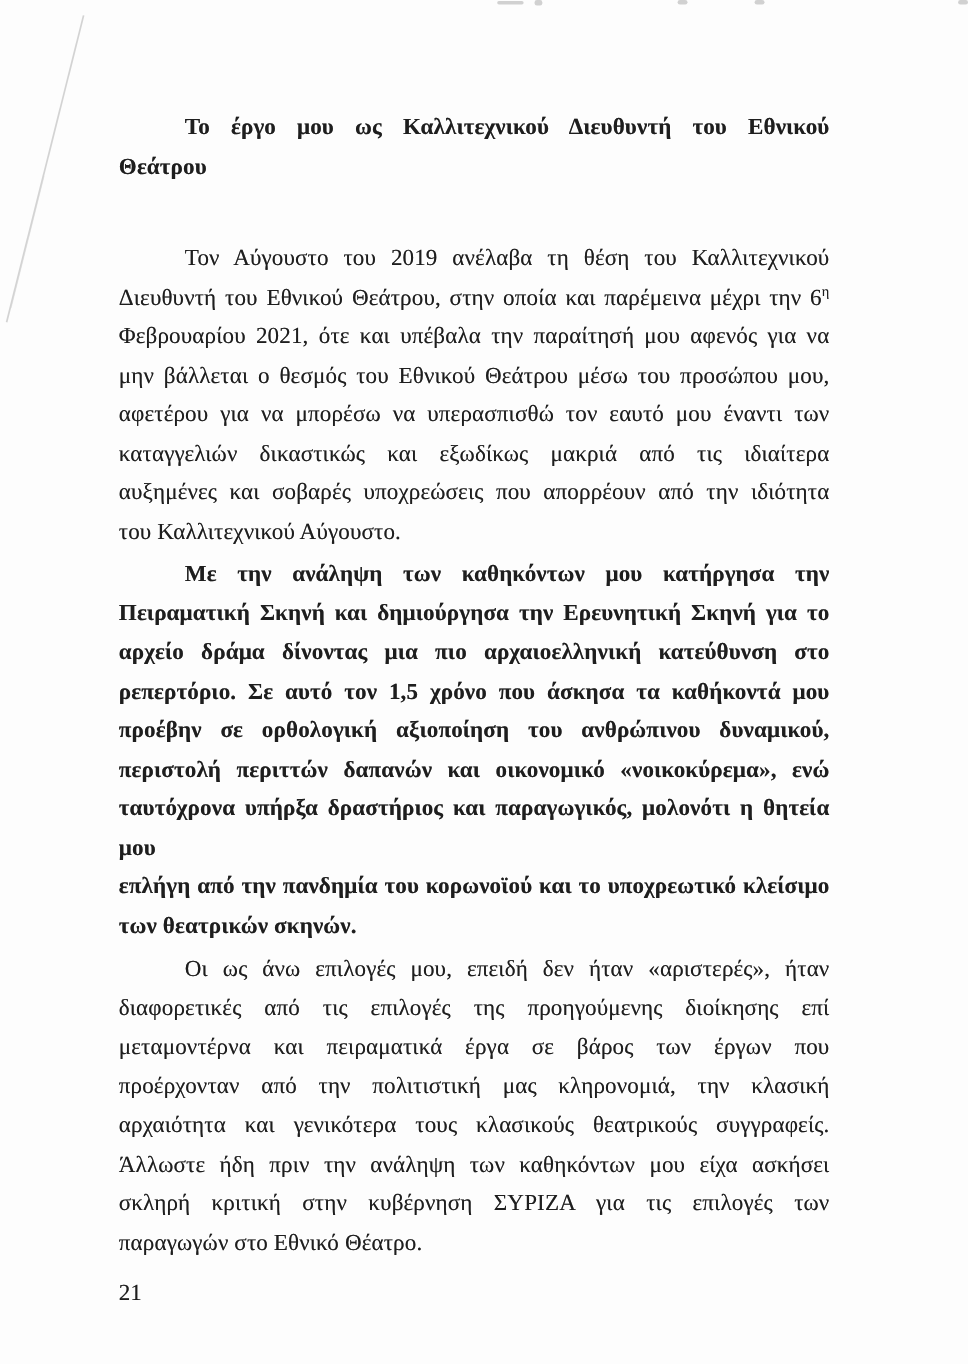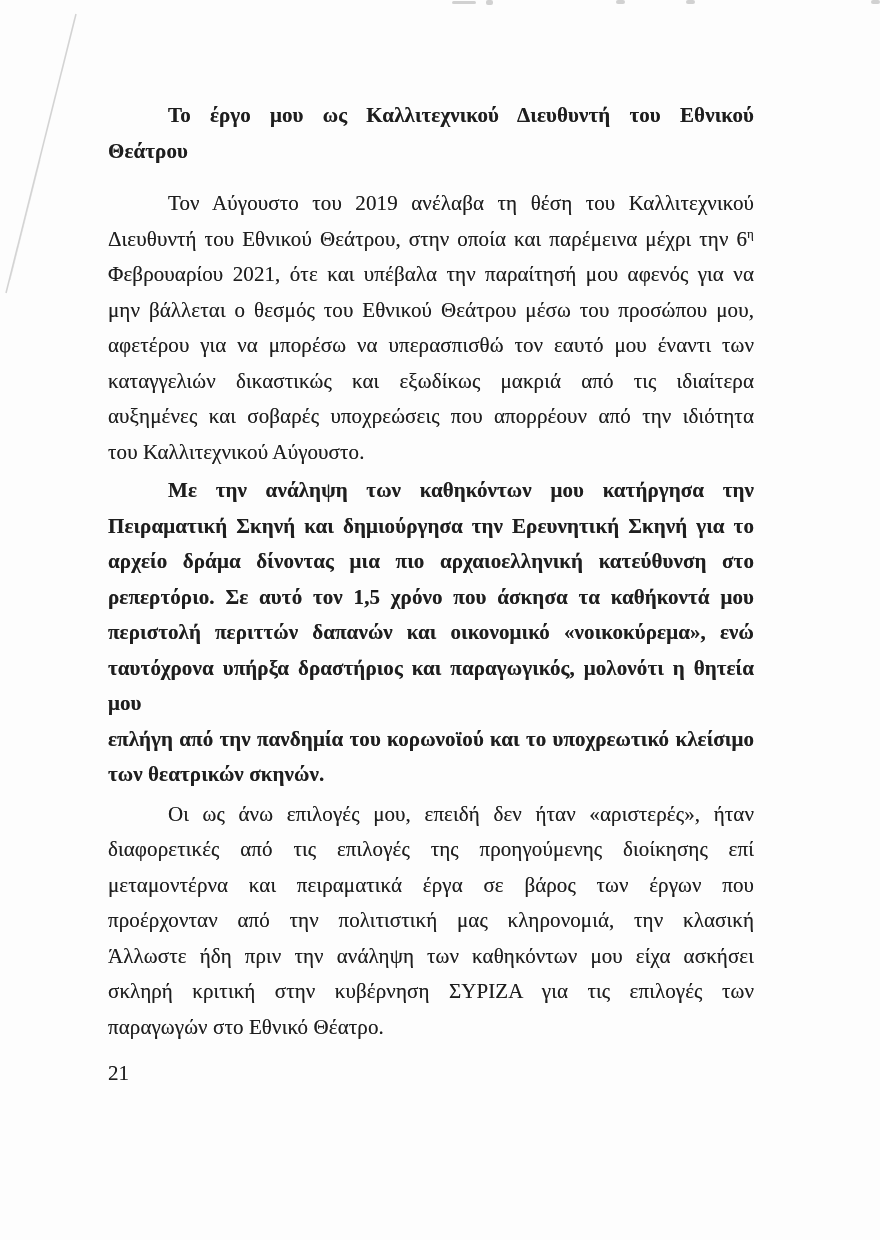--- a/index.html
+++ b/index.html
@@ -30,21 +30,21 @@
     line-height: 35.5px;
     white-space: normal;
     text-align: justify;
     letter-spacing: 0.1px;
     
     text-shadow: 0 0 0.4px rgba(30,30,30,0.55);
   }
   .line.j { text-align-last: justify; }
   .line.first { text-indent: 60px; }
   .title .line { font-weight: 700; }
-  .title { margin-bottom: 17px; }
+  .title { margin-bottom: 48px; }
   .para2 { margin-top: 3px; font-weight: bold; }
   .para3 { margin-top: 4px; }
   sup.ss {
     font-size: 0.62em;
     line-height: 0;
     vertical-align: super;
   }
   .pagenum {
     margin-top: 11px;
     font-size: 21px;
@@ -89,30 +89,32 @@
           <div class="line j">αφετέρου για να μπορέσω να υπερασπισθώ τον εαυτό μου έναντι των</div>
           <div class="line j">καταγγελιών δικαστικώς και εξωδίκως μακριά από τις ιδιαίτερα</div>
           <div class="line j">αυξημένες και σοβαρές υποχρεώσεις που απορρέουν από την ιδιότητα</div>
           <div class="line">του Καλλιτεχνικού Αύγουστο.</div>
         </div>
         <div class="para para2">
           <div class="line first j">Με την ανάληψη των καθηκόντων μου κατήργησα την</div>
           <div class="line j">Πειραματική Σκηνή και δημιούργησα την Ερευνητική Σκηνή για το</div>
           <div class="line j">αρχείο δράμα δίνοντας μια πιο αρχαιοελληνική κατεύθυνση στο</div>
           <div class="line j">ρεπερτόριο. Σε αυτό τον 1,5 χρόνο που άσκησα τα καθήκοντά μου</div>
+          <div class="line j">προέβην σε ορθολογική αξιοποίηση του ανθρώπινου δυναμικού,</div>
           <div class="line j">περιστολή περιττών δαπανών και οικονομικό «νοικοκύρεμα», ενώ</div>
           <div class="line j">ταυτόχρονα υπήρξα δραστήριος και παραγωγικός, μολονότι η θητεία μου</div>
           <div class="line j">επλήγη από την πανδημία του κορωνοϊού και το υποχρεωτικό κλείσιμο</div>
           <div class="line">των θεατρικών σκηνών.</div>
         </div>
         <div class="para para3">
           <div class="line first j">Οι ως άνω επιλογές μου, επειδή δεν ήταν «αριστερές», ήταν</div>
           <div class="line j">διαφορετικές από τις επιλογές της προηγούμενης διοίκησης επί</div>
           <div class="line j">μεταμοντέρνα και πειραματικά έργα σε βάρος των έργων που</div>
           <div class="line j">προέρχονταν από την πολιτιστική μας κληρονομιά, την κλασική</div>
+          <div class="line j">αρχαιότητα και γενικότερα τους κλασικούς θεατρικούς συγγραφείς.</div>
           <div class="line j">Άλλωστε ήδη πριν την ανάληψη των καθηκόντων μου είχα ασκήσει</div>
           <div class="line j">σκληρή κριτική στην κυβέρνηση ΣΥΡΙΖΑ για τις επιλογές των</div>
           <div class="line">παραγωγών στο Εθνικό Θέατρο.</div>
         </div>
       </div>
     <div class="pagenum">21</div>
   </div>
 
 </div>
 

